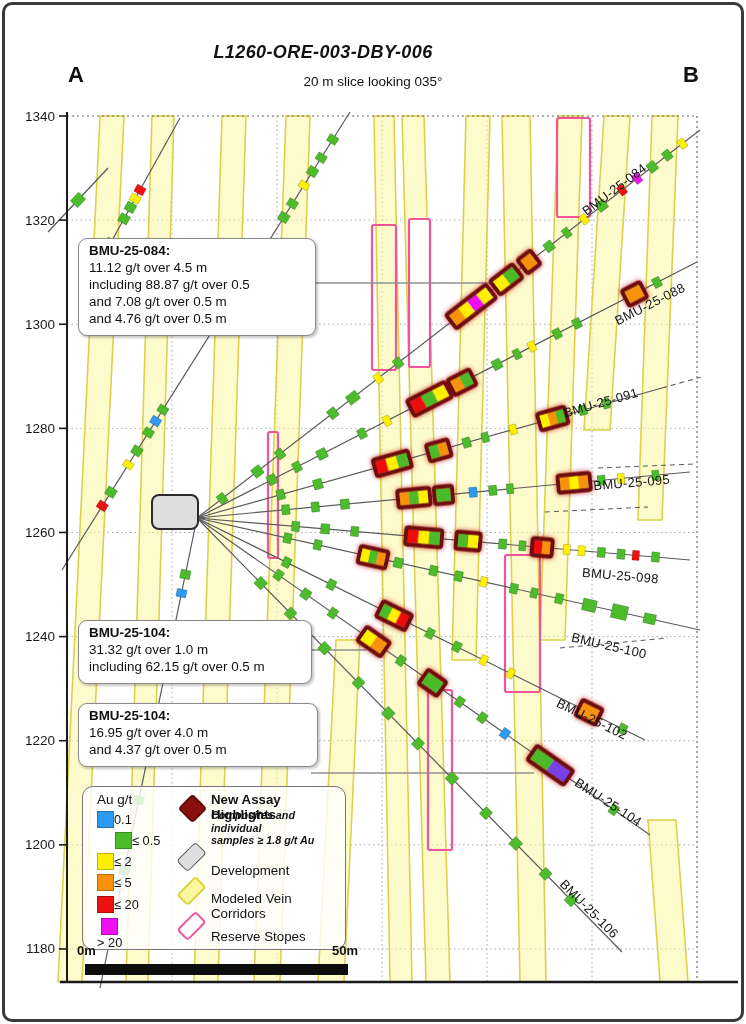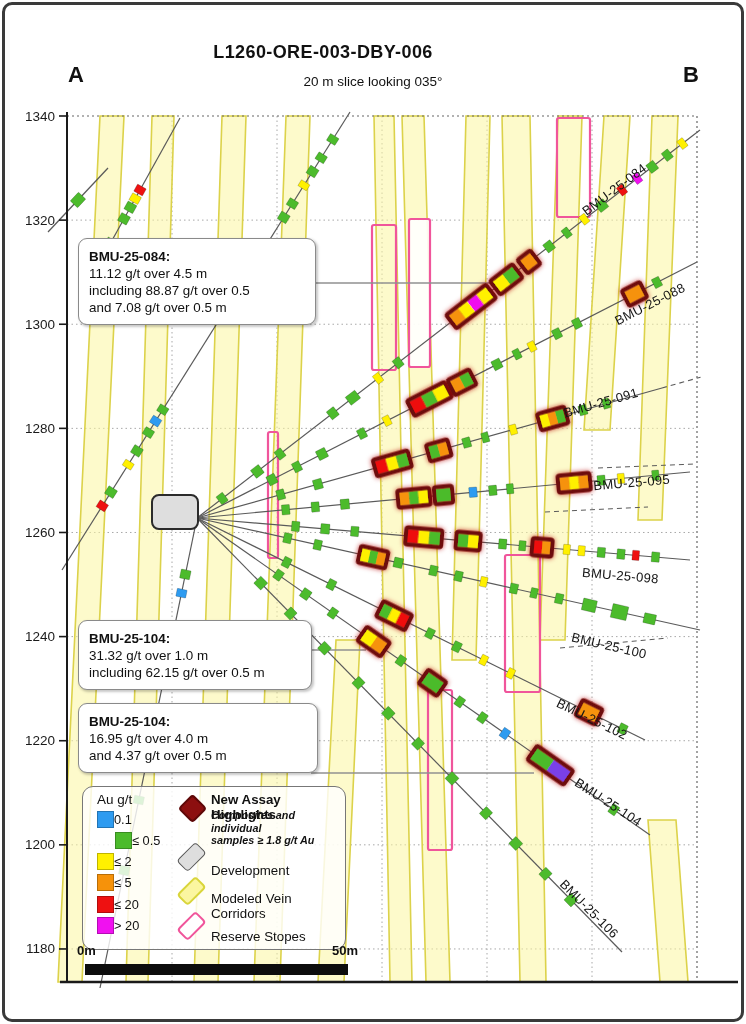--- a/index.html
+++ b/index.html
@@ -2,27 +2,27 @@
 <html><head>
 <meta charset="utf-8">
 <style>
   html,body{margin:0;padding:0;background:#fff;}
   body{width:746px;height:1024px;position:relative;overflow:hidden;
        font-family:"Liberation Sans","DejaVu Sans",sans-serif;color:#111;}
   .frame{position:absolute;left:2px;top:2px;right:2px;bottom:2px;
          border:3px solid #3a3a3a;border-radius:10px;z-index:10;pointer-events:none;}
   #plot-svg{position:absolute;left:0;top:0;z-index:1;}
   .hdr-title{position:absolute;left:0;top:42px;width:646px;text-align:center;
-             font-size:18px;font-weight:bold;letter-spacing:.4px;z-index:5;}
+             font-size:18px;font-weight:bold;letter-spacing:.4px;z-index:5;font-style:italic;}
   .hdr-sub{position:absolute;left:0;top:74px;width:746px;text-align:center;
            font-size:13.5px;z-index:5;}
   .corner{position:absolute;top:62px;font-size:22px;font-weight:bold;z-index:5;}
   .corner.a{left:68px;} .corner.b{left:683px;}
   .callout{position:absolute;background:#fff;border:1.6px solid #8a8a8a;border-radius:9px;
-           padding:9px 10px 8px 10px;font-size:13.4px;line-height:17px;z-index:5;
+           padding:3px 10px 8px 10px;font-size:13.4px;line-height:17px;z-index:5;
            box-shadow:1.5px 1.5px 2.5px rgba(0,0,0,.22);}
   .callout .ln0{font-weight:bold;}
   #callout-1{left:78px;top:238px;width:216px;}
   #callout-2{left:78px;top:620px;width:212px;}
   #callout-3{left:78px;top:703px;width:218px;}
   .legend{position:absolute;left:82px;top:786px;width:262px;height:162px;z-index:5;
           background:rgba(255,255,255,.82);border:1.6px solid #777;border-radius:11px;}
   .lg-grade-title{position:absolute;left:14px;top:5px;font-size:13.5px;}
   .lg-row{position:absolute;left:14px;display:flex;align-items:center;height:16px;}
   .lg-sw{width:15px;height:15px;border:1px solid rgba(0,0,0,.25);flex:0 0 auto;}
@@ -611,20 +611,21 @@
 <div class="hdr-title">L1260-ORE-003-DBY-006</div>
 <div class="hdr-sub">20 m slice looking 035°</div>
 <div class="corner a">A</div>
 <div class="corner b">B</div>
 
 <div class="callout" id="callout-1">
     <div class="ln0">BMU-25-084:</div>
     <div>11.12 g/t over 4.5 m</div>
     <div>including 88.87 g/t over 0.5</div>
     <div>and 7.08 g/t over 0.5 m</div>
+    <div>and 4.76 g/t over 0.5 m</div>
   </div>
 <div class="callout" id="callout-2">
     <div class="ln0">BMU-25-104:</div>
     <div>31.32 g/t over 1.0 m</div>
     <div>including 62.15 g/t over 0.5 m</div>
   </div>
 <div class="callout" id="callout-3">
     <div class="ln0">BMU-25-104:</div>
     <div>16.95 g/t over 4.0 m</div>
     <div>and 4.37 g/t over 0.5 m</div>
@@ -646,21 +647,21 @@
         <span class="lbl">≤ 2</span>
       </div>
       <div class="lg-row" style="top: 87.9px;">
         <span class="lg-sw" style="background: rgb(246, 146, 10);"></span>
         <span class="lbl">≤ 5</span>
       </div>
       <div class="lg-row" style="top: 109.2px;">
         <span class="lg-sw" style="background: rgb(238, 17, 17);"></span>
         <span class="lbl">≤ 20</span>
       </div>
-      <div class="lg-row" style="top: 130.5px;">
+      <div class="lg-row" style="top: 130.5px; flex-direction: column;">
         <span class="lg-sw" style="background: rgb(240, 17, 240);"></span>
         <span class="lbl">&gt; 20</span>
       </div>
     </div>
   <div class="rsw sw-diamond"></div>
   <div class="lg-hl-title">New Assay Highlights</div>
   <div class="lg-hl-note">
     <span>Composites and individual</span><br>
     <span>samples ≥ 1.8 g/t Au</span>
   </div>

